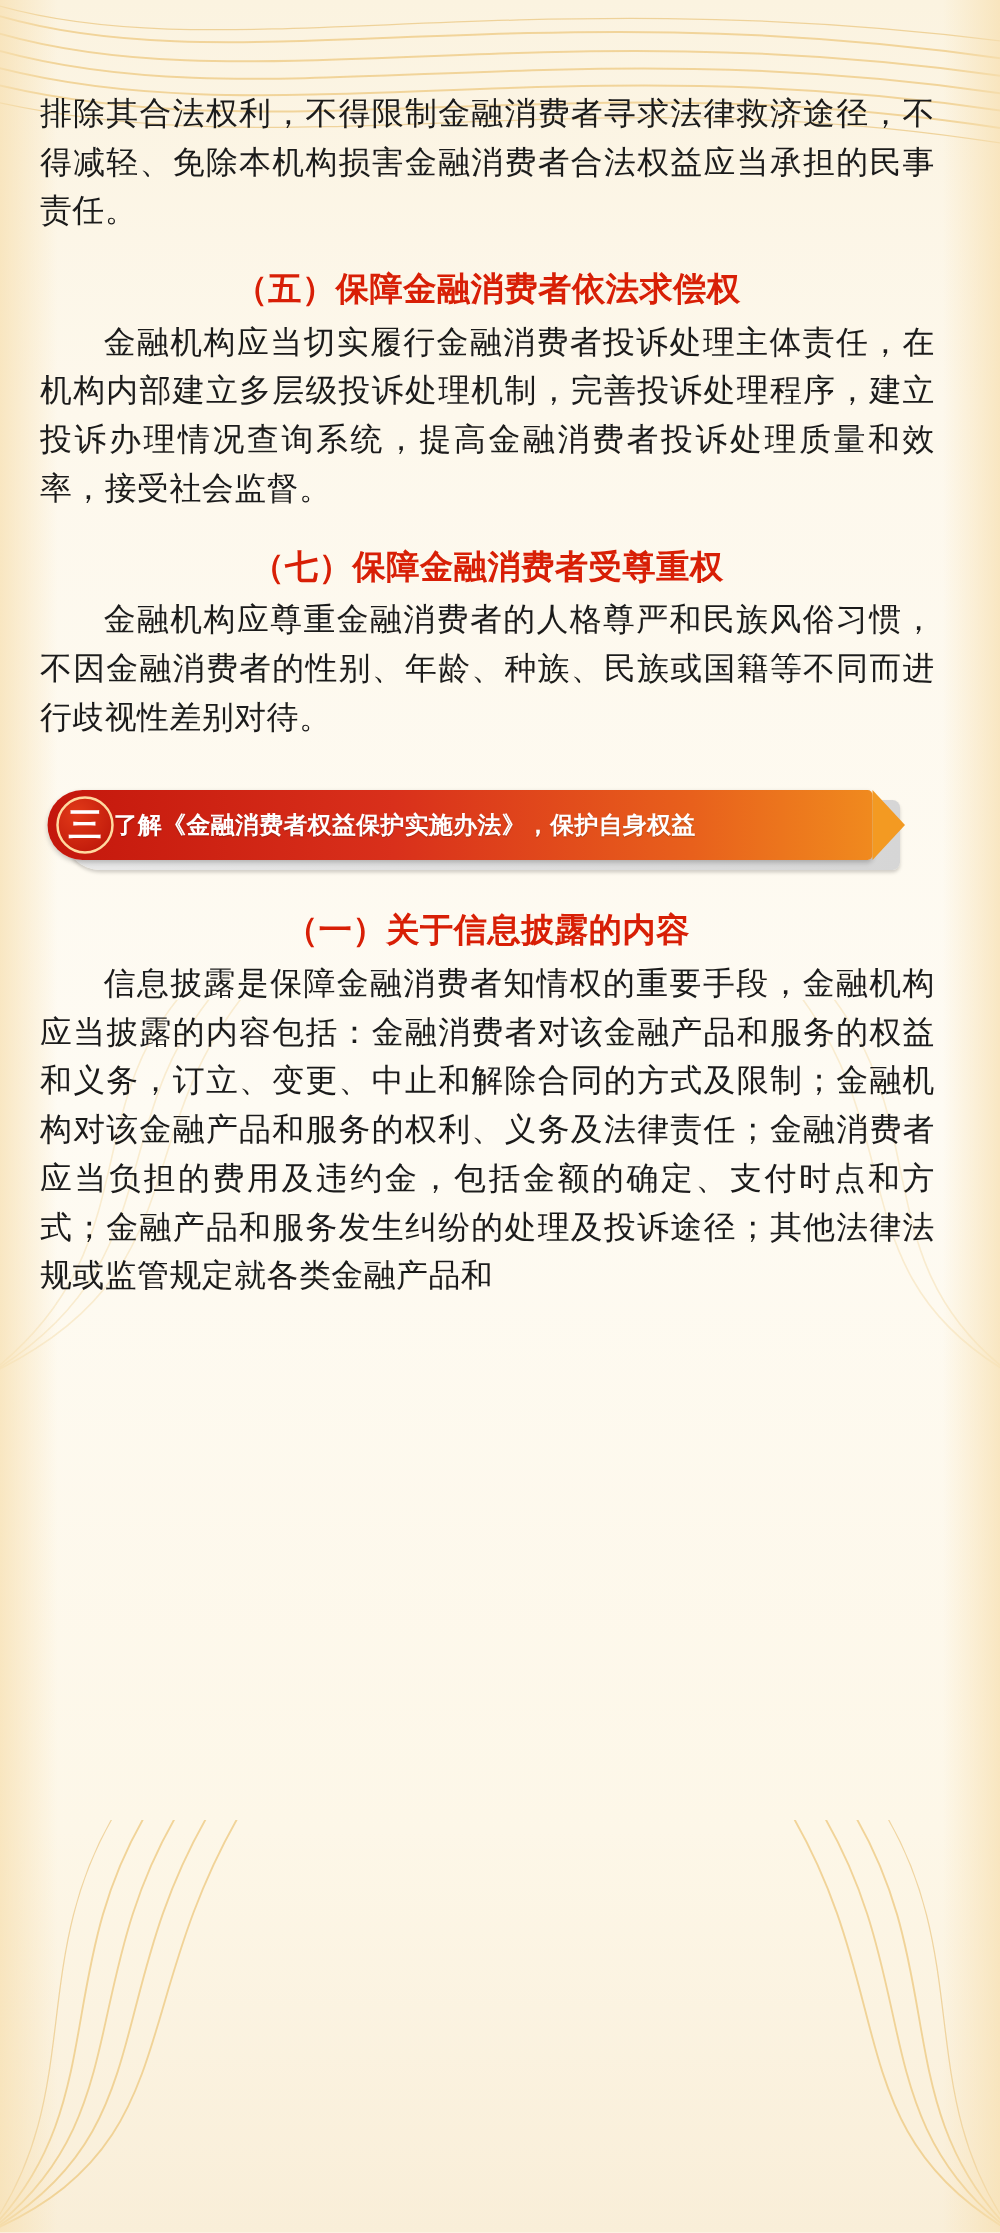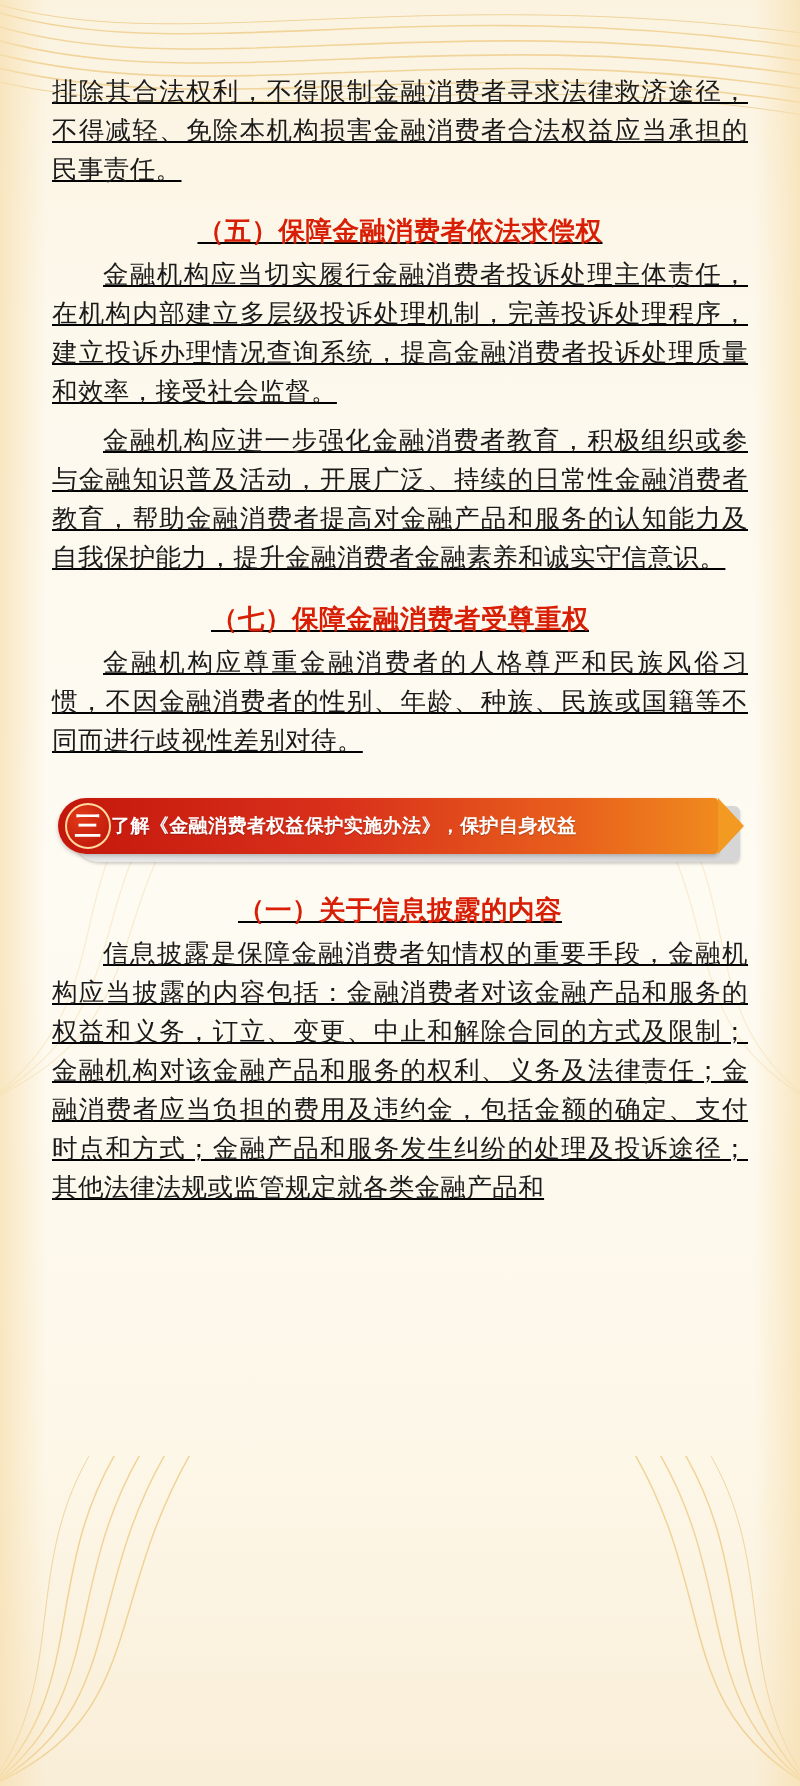--- a/index.html
+++ b/index.html
@@ -30,22 +30,21 @@
     position: absolute; top: 0; bottom: 0; width: 46px; z-index: 2;
     pointer-events: none;
   }
   .edge-left { left: 0; background: linear-gradient(90deg, rgba(247,224,178,.75), rgba(253,246,230,0)); }
   .edge-right { right: 0; background: linear-gradient(270deg, rgba(247,224,178,.75), rgba(253,246,230,0)); }
 
   
   .page {
     position: relative;
     z-index: 5;
-    padding: 72px 52px 0 52px;
-    text-decoration: underline;
+    padding: 72px 52px 0 32px;
   }
 
   .para {
     font-size: 25.5px;
     line-height: 39px;
     color: #1b1b1b;
     letter-spacing: .4px;
     margin: 0 0 10px 0;
     text-align: justify;
   }
@@ -174,21 +173,20 @@
   <div class="block">
     <p class="para">排除其合法权利，不得限制金融消费者寻求法律救济途径，不得减轻、免除本机构损害金融消费者合法权益应当承担的民事责任。</p>
   </div>
 
   <div class="block">
     <div class="sec-head">（五）保障金融消费者依法求偿权</div>
     <p class="para indent">金融机构应当切实履行金融消费者投诉处理主体责任，在机构内部建立多层级投诉处理机制，完善投诉处理程序，建立投诉办理情况查询系统，提高金融消费者投诉处理质量和效率，接受社会监督。</p>
   </div>
 
   <div class="block">
-    <p class="para indent">金融机构应进一步强化金融消费者教育，积极组织或参与金融知识普及活动，开展广泛、持续的日常性金融消费者教育，帮助金融消费者提高对金融产品和服务的认知能力及自我保护能力，提升金融消费者金融素养和诚实守信意识。</p>
   </div>
 
   <div class="block">
     <div class="sec-head">（七）保障金融消费者受尊重权</div>
     <p class="para indent">金融机构应尊重金融消费者的人格尊严和民族风俗习惯，不因金融消费者的性别、年龄、种族、民族或国籍等不同而进行歧视性差别对待。</p>
   </div>
 
 
   <div class="banner-wrap">
     <div class="banner-shadow"></div>

